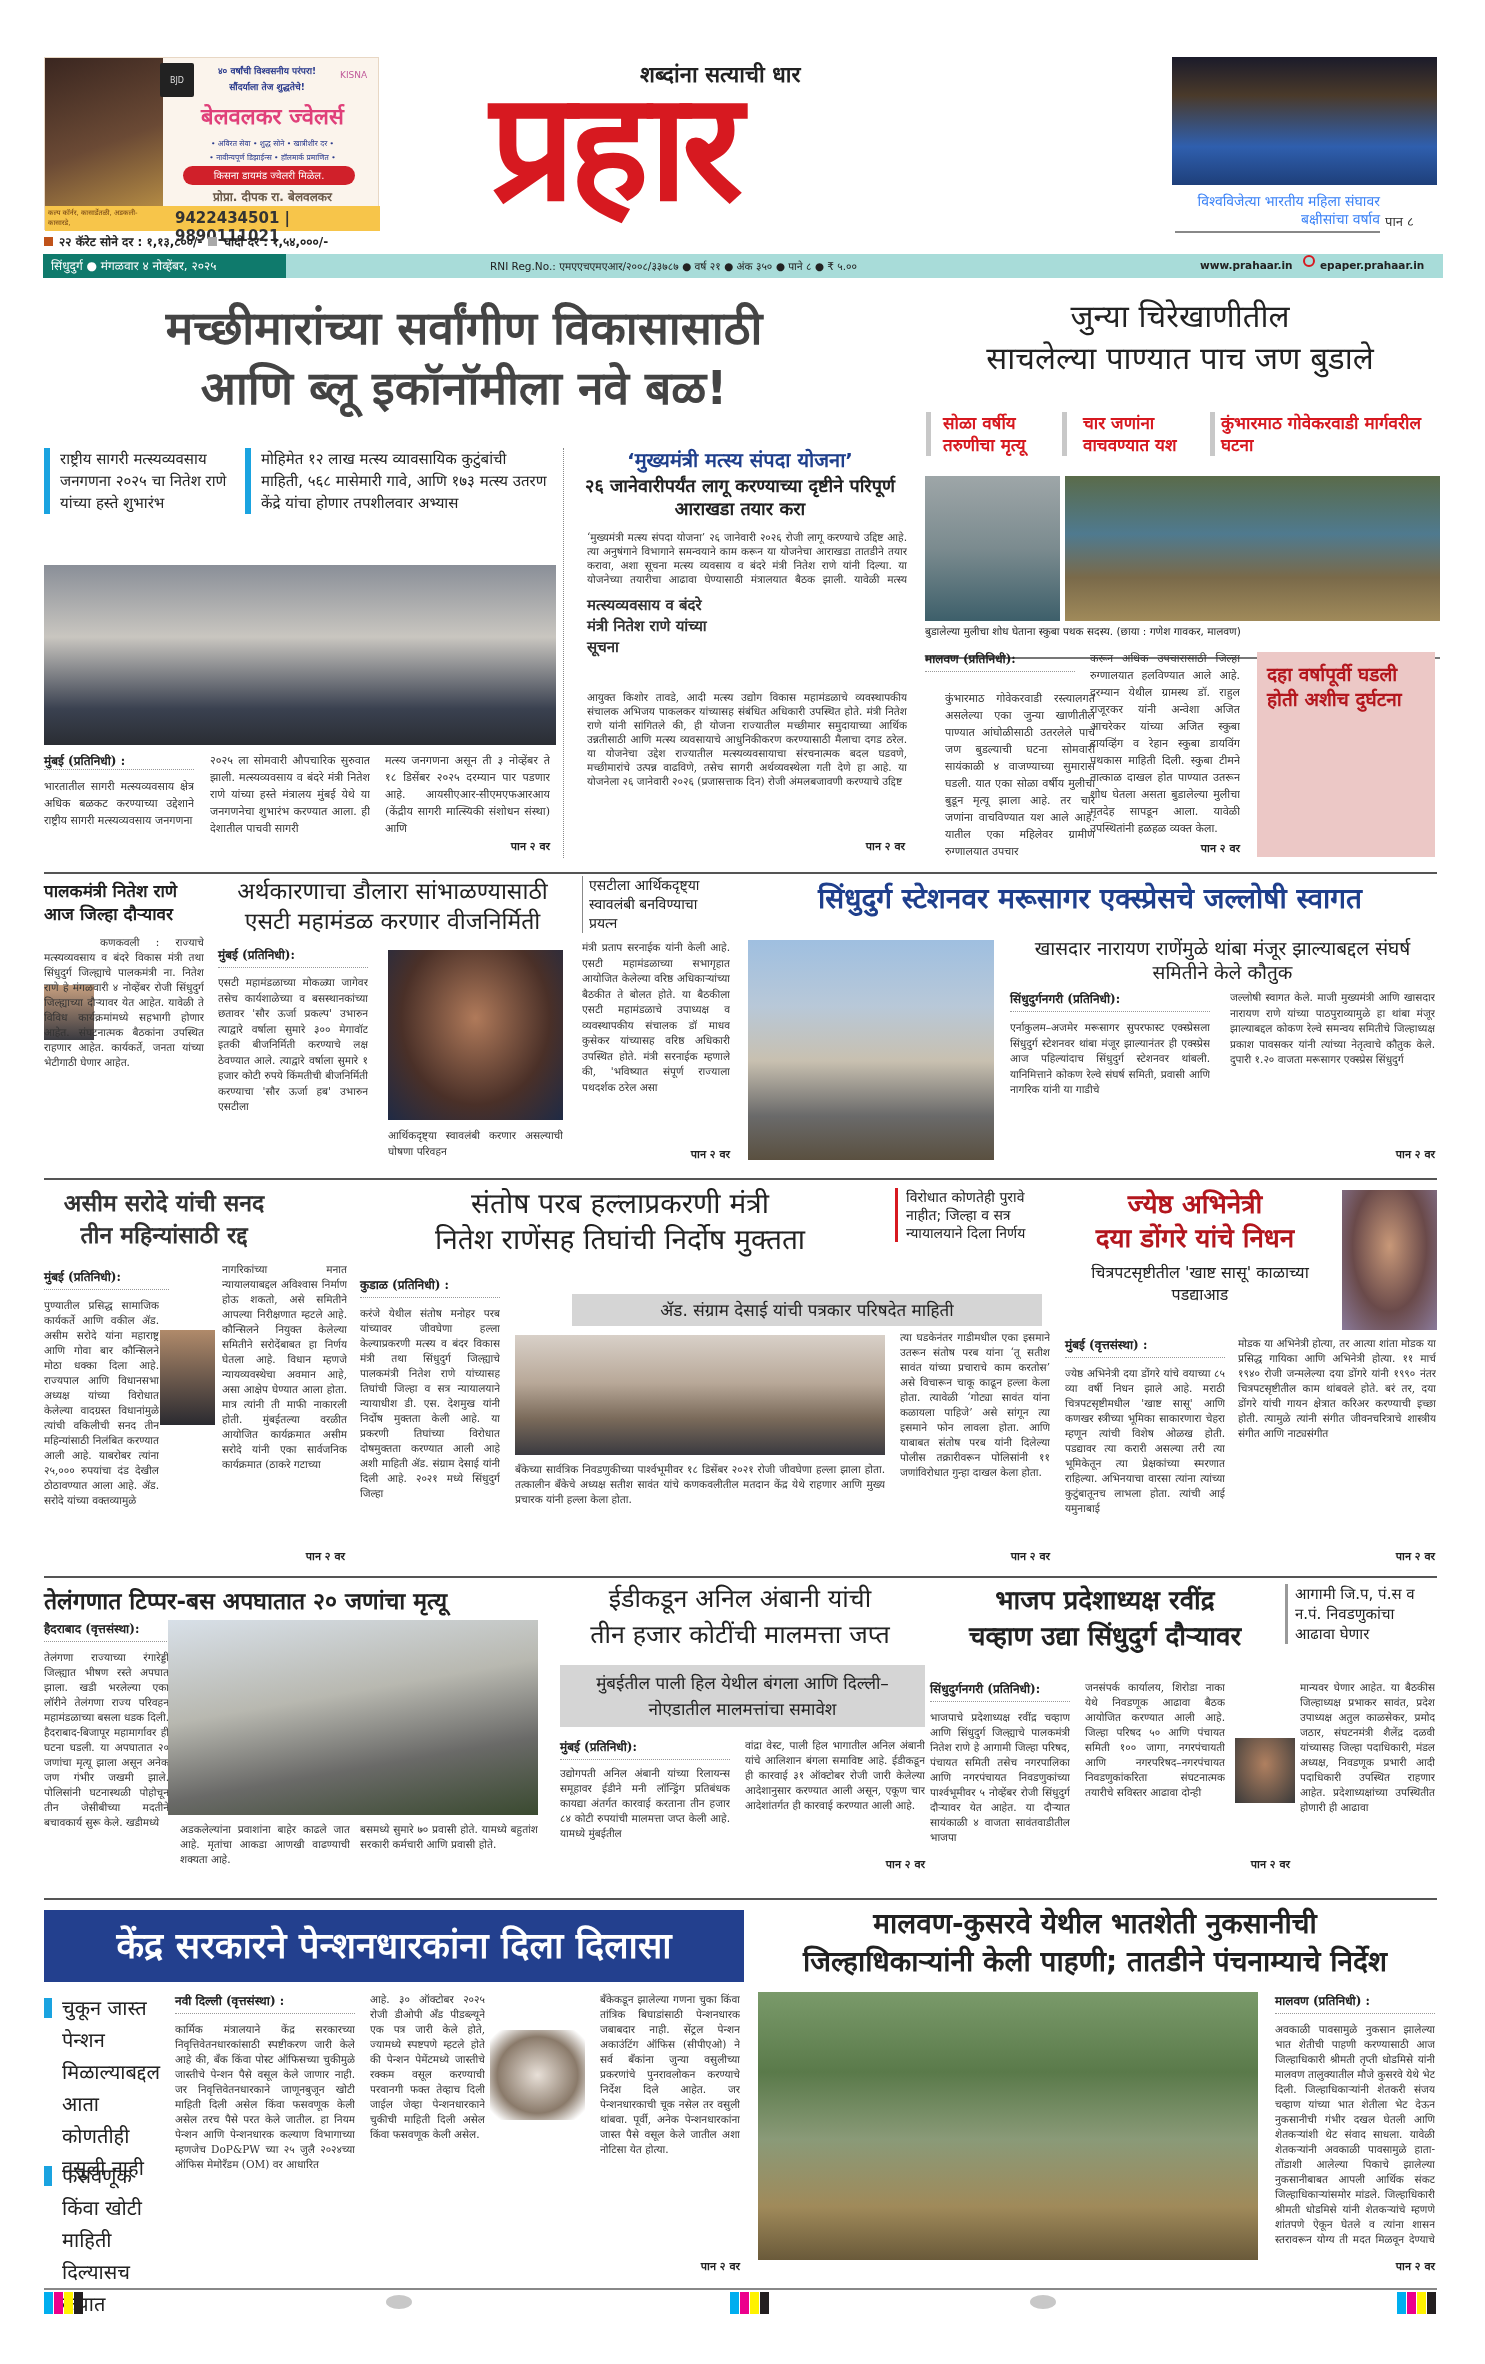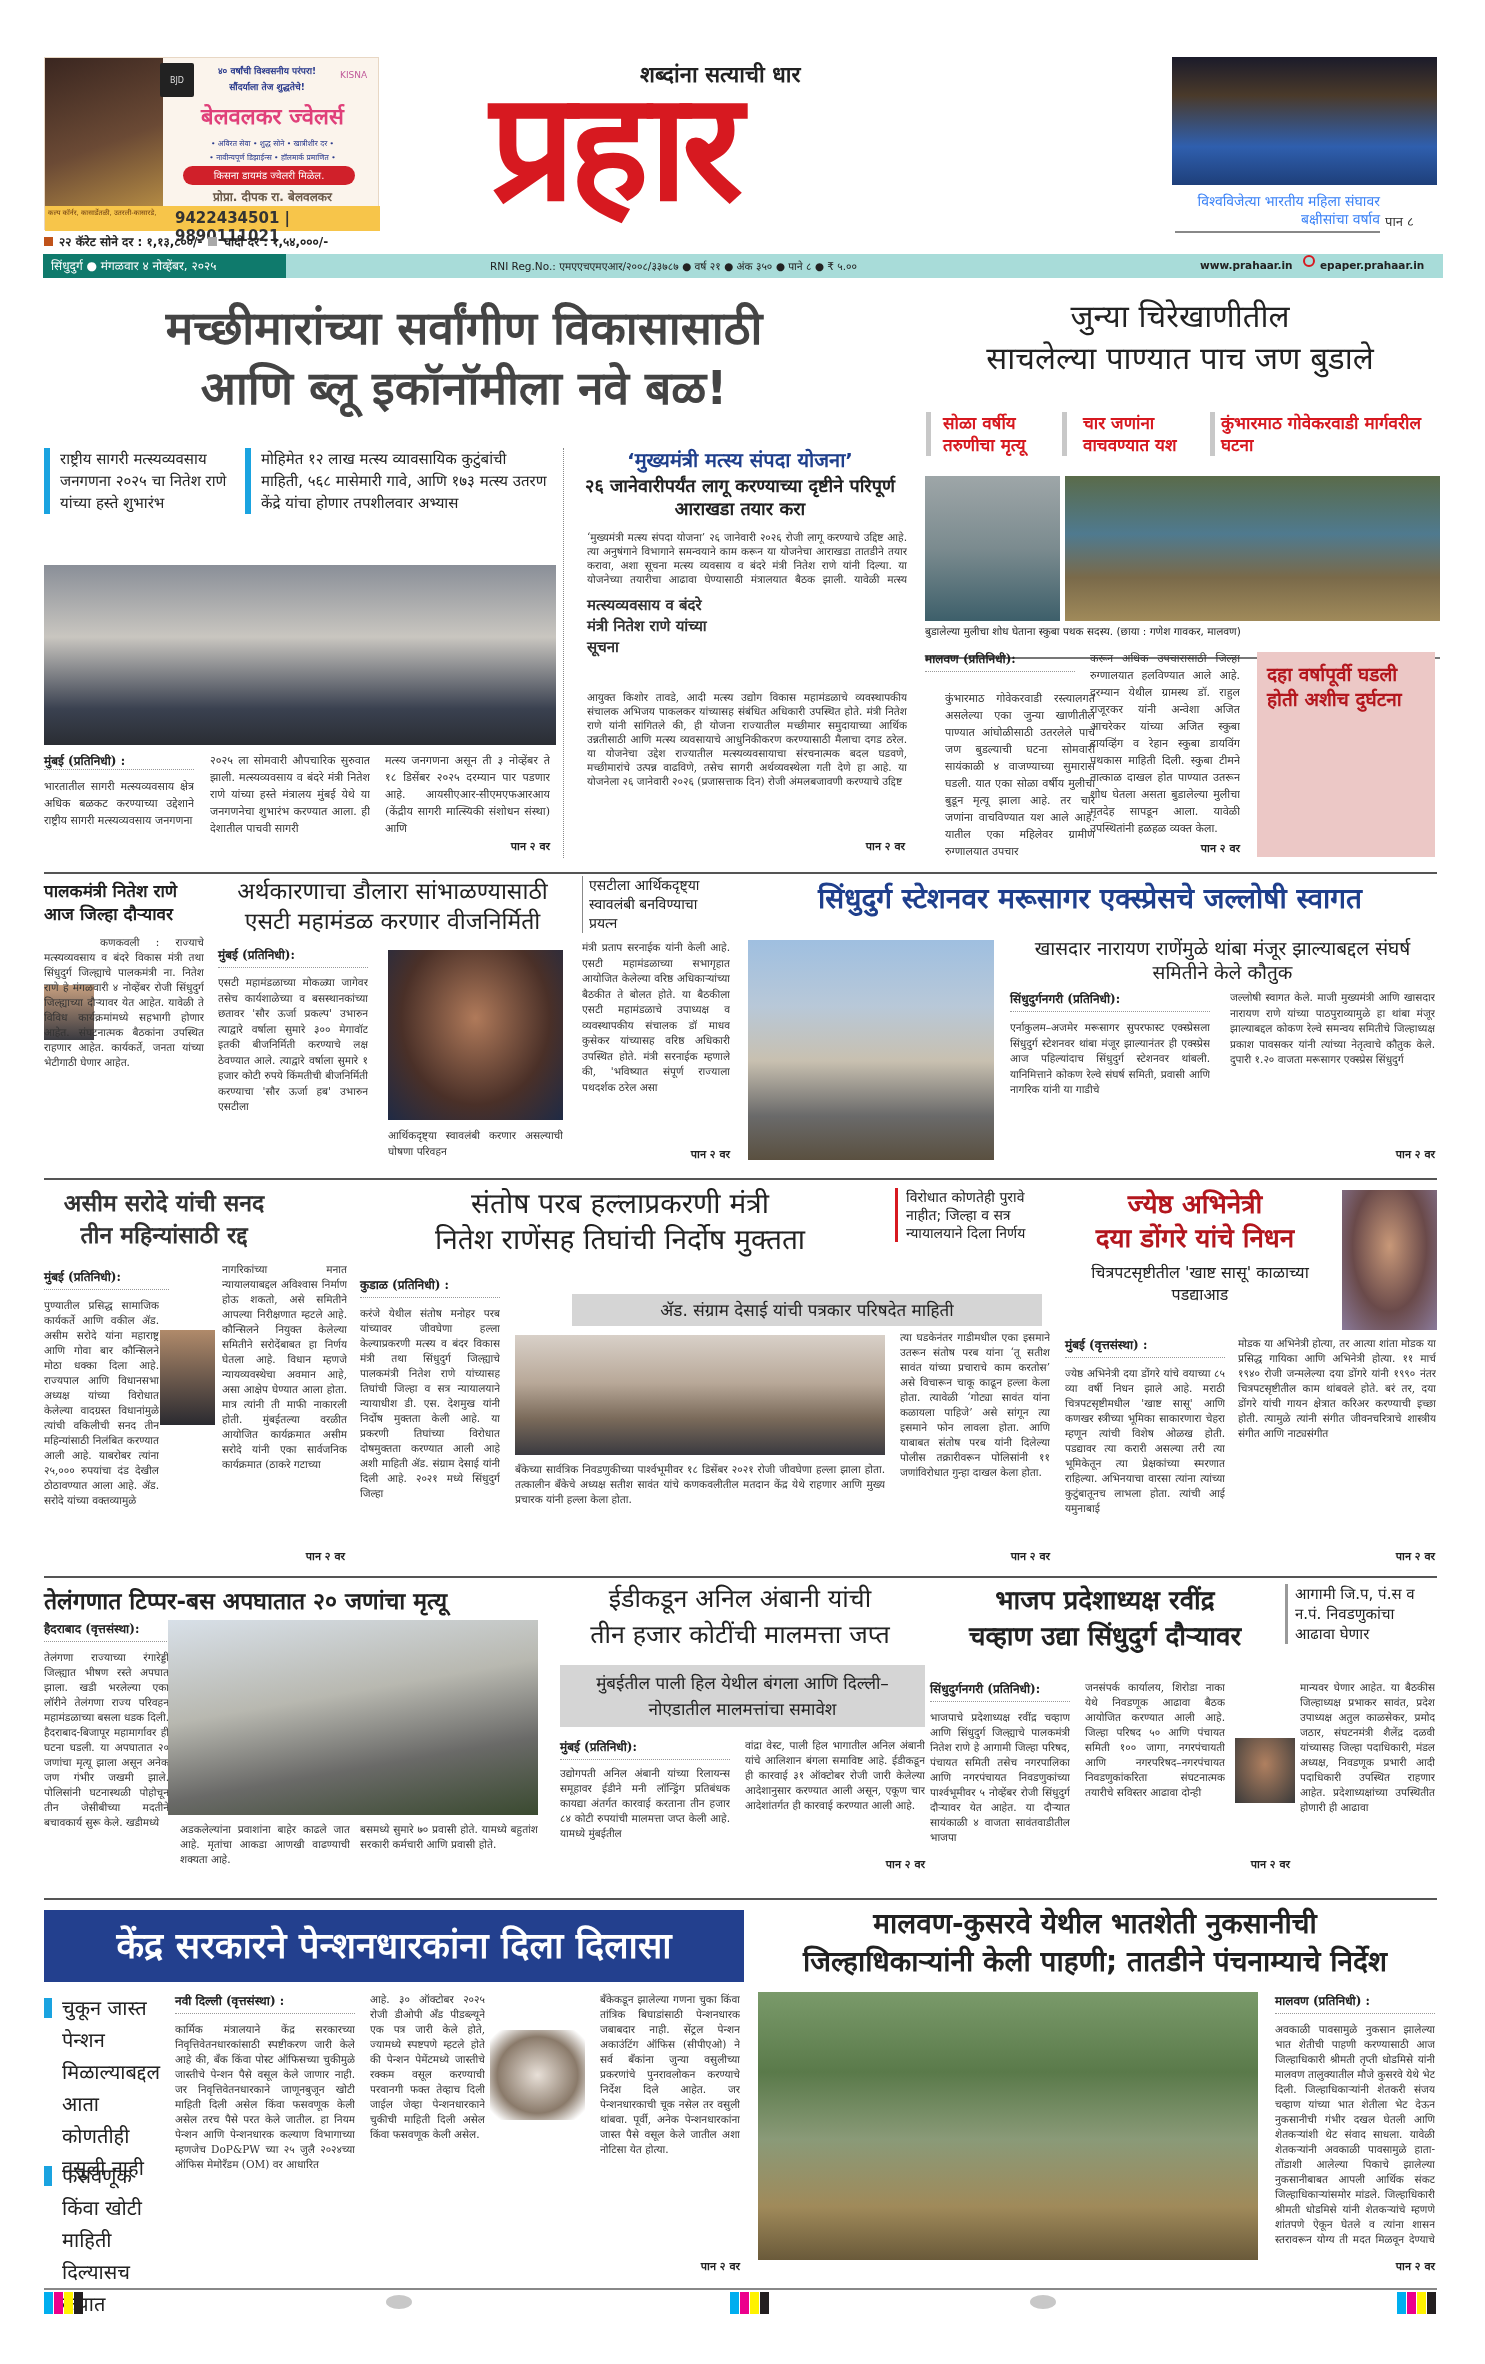--- a/index.html
+++ b/index.html
@@ -24,21 +24,21 @@
   <div class="abs" style="left:115px;top:5px;width:34px;height:34px;background:#222;color:#ddd;font-size:8px;display:flex;align-items:center;justify-content:center;border-radius:2px;">BJD</div>
   <div class="abs" style="left:295px;top:12px;font-size:9px;color:#c05a9a;">KISNA</div>
   <div class="abs" style="left:152px;top:6px;width:140px;font-size:9px;color:#2a3a8c;font-weight:bold;text-align:center;">४० वर्षांची विश्वसनीय परंपरा!</div>
   <div class="abs" style="left:152px;top:22px;width:140px;font-size:9px;color:#2a3a8c;font-weight:bold;text-align:center;">सौंदर्याला तेज शुद्धतेचे!</div>
   <div class="abs" style="left:120px;top:42px;width:215px;font-size:22px;color:#e0407a;font-weight:bold;text-align:center;">बेलवलकर ज्वेलर्स</div>
   <div class="abs" style="left:120px;top:80px;width:215px;font-size:7.5px;color:#2a3a8c;text-align:center;">• अविरत सेवा • शुद्ध सोने • खात्रीशीर दर •</div>
   <div class="abs" style="left:120px;top:94px;width:215px;font-size:7.5px;color:#2a3a8c;text-align:center;">• नावीन्यपूर्ण डिझाईन्स • हॉलमार्क प्रमाणित •</div>
   <div class="abs" style="left:138px;top:108px;width:172px;height:19px;background:#d0202a;color:#fff;font-size:10px;border-radius:10px;text-align:center;line-height:19px;">किसना डायमंड ज्वेलरी मिळेल.</div>
   <div class="abs" style="left:120px;top:130px;width:215px;font-size:12px;color:#6a5a4a;font-weight:bold;text-align:center;">प्रोप्रा. दीपक रा. बेलवलकर</div>
   <div class="abs" style="left:0;top:148px;width:335px;height:25px;background:#f7c54a;">
-    <div class="abs" style="left:3px;top:2px;width:110px;font-size:7px;color:#6a3a10;line-height:10px;">कल्प कॉर्नर, कासार्डेतळी, उतरली-कासारडे,</div>
+    <div class="abs" style="left:3px;top:2px;width:110px;font-size:7px;color:#6a3a10;line-height:10px;">कल्प कॉर्नर, कासार्डेतळी, अडकली-कासारडे,</div>
     <div class="abs" style="left:130px;top:3px;font-size:15px;font-weight:bold;color:#333;">9422434501 | 9890111021</div>
   </div>
 </div>
 
 <div class="abs" style="left:44px;top:233px;font-size:12px;font-weight:bold;color:#222;display:flex;gap:6px;align-items:center;">
   <span style="width:9px;height:9px;background:#c0531a;display:inline-block;"></span>
   <span>२२ कॅरेट सोने दर : १,१३,८००/-</span>
   <span style="width:9px;height:9px;background:#a9a9a9;display:inline-block;"></span>
   <span>चांदी दर : १,५४,०००/-</span>
 </div>

